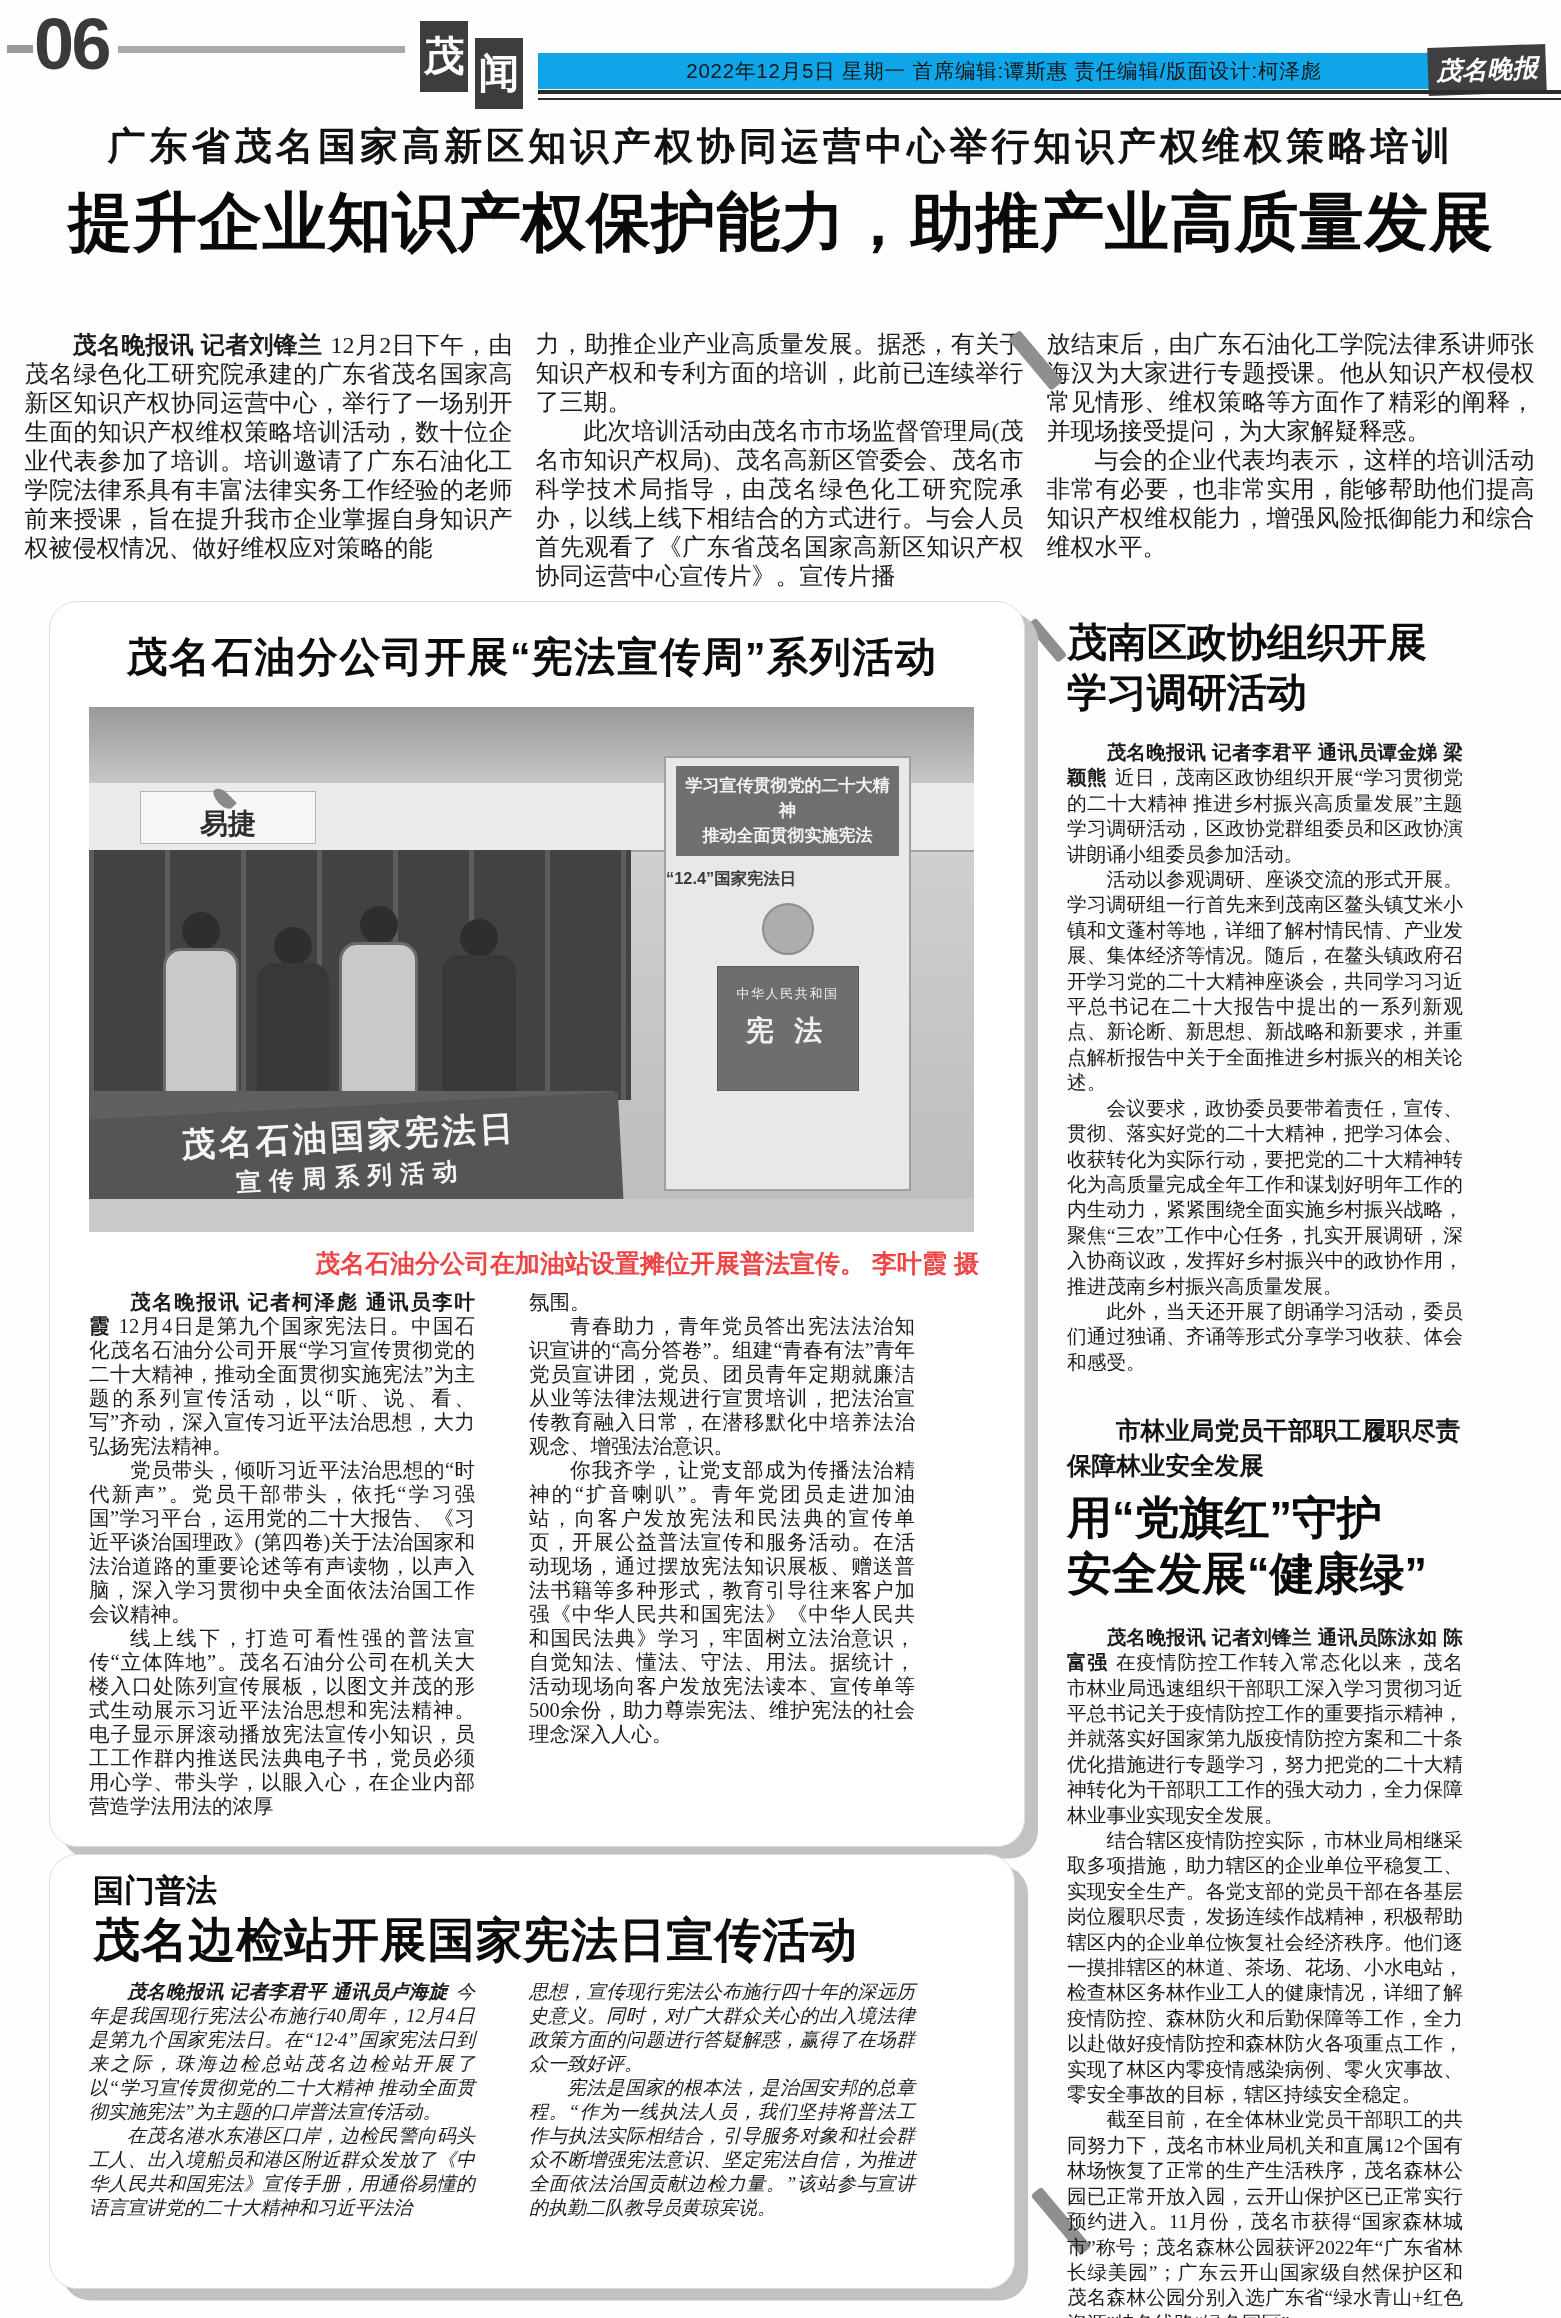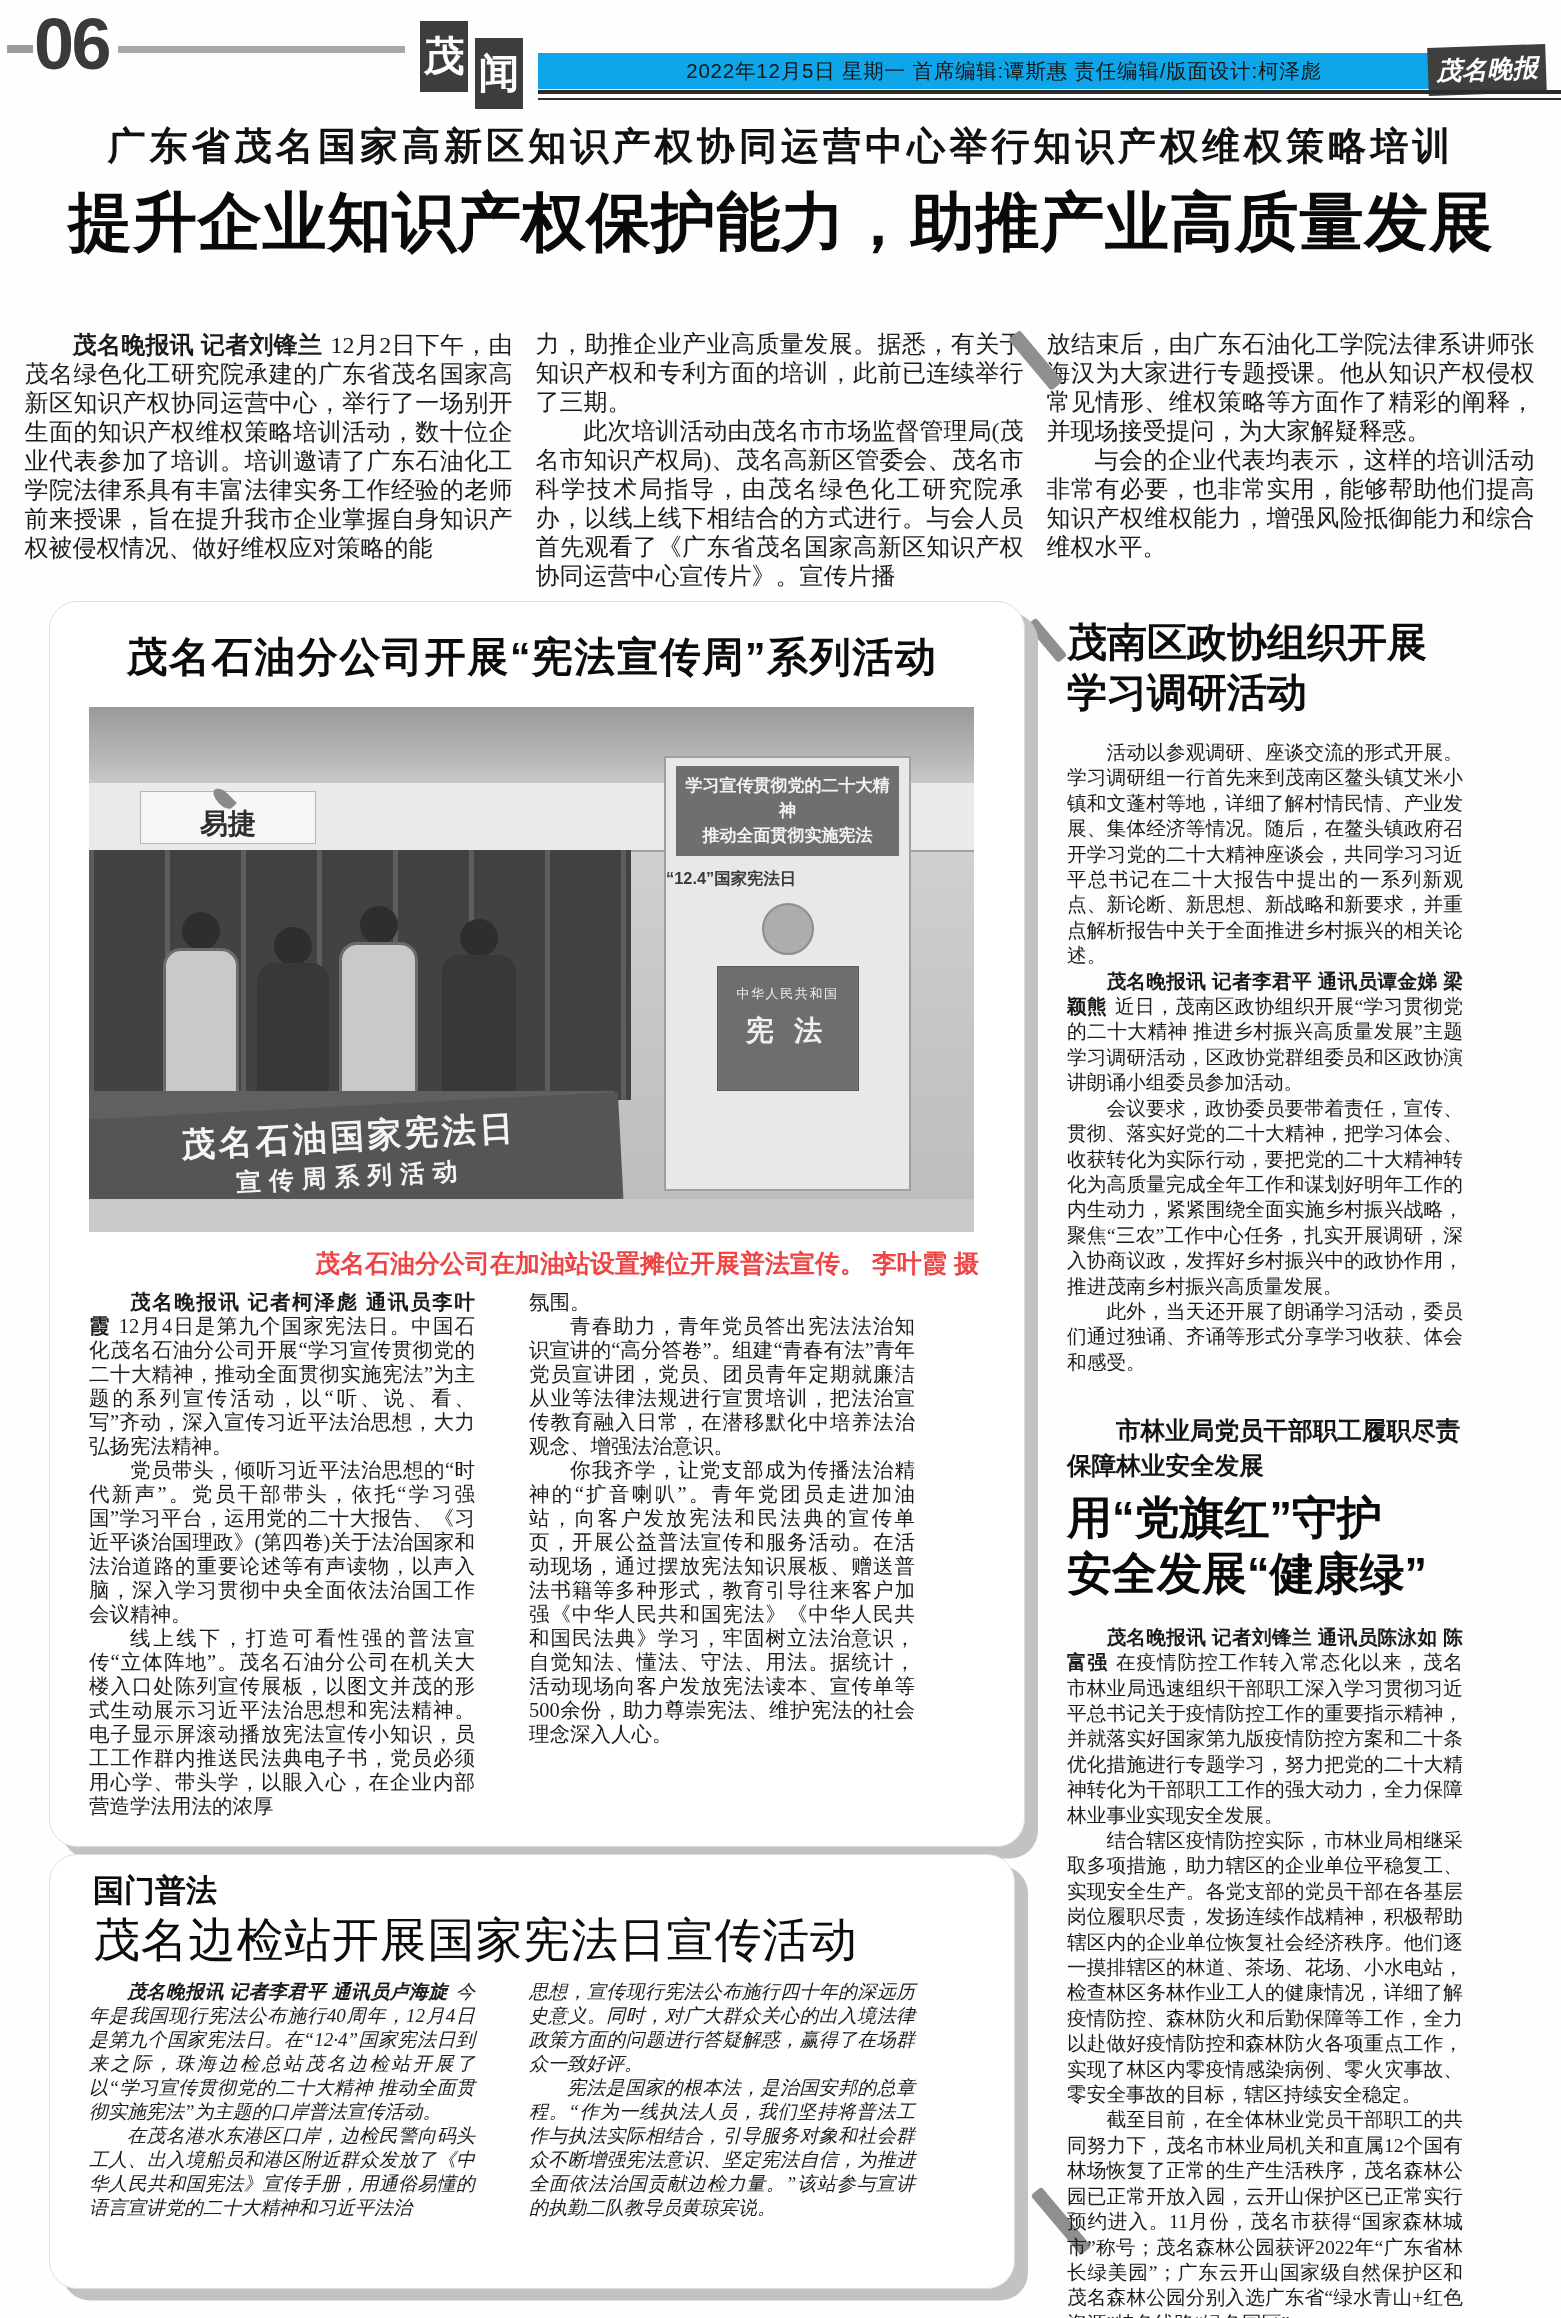--- a/index.html
+++ b/index.html
@@ -41,21 +41,21 @@
   .boxA{left:49px;top:601px;width:964px;height:1244px;padding-left:10px;}
   .boxA-head{left:0;top:28px;width:964px;text-align:center;
              font-family:"Liberation Sans",sans-serif;font-weight:900;font-size:41px;letter-spacing:1.6px;color:#0c0c0c;}
   .caption{right:45px;top:645px;font-family:"Liberation Sans",sans-serif;font-weight:700;font-size:25px;color:#ef4444;}
   .cols2{left:39px;top:688px;width:896px;display:flex;}
   .colN{width:386px;margin-right:54px;}
   .colN:last-child{margin-right:0;}
   .boxA .colN p{font-size:20.5px;line-height:24px;}
   .boxB{left:49px;top:1854px;width:964px;height:433px;}
   .boxB-kicker{left:43px;top:14.8px;font-family:"Liberation Sans",sans-serif;font-weight:900;font-size:31px;color:#0c0c0c;}
-  .boxB-head{left:43px;top:54px;font-family:"Liberation Sans",sans-serif;font-weight:400;font-size:47px;letter-spacing:0.8px;color:#0c0c0c;}
+  .boxB-head{left:43px;top:54px;font-family:"Liberation Sans",sans-serif;font-weight:700;font-size:47px;letter-spacing:0.8px;color:#0c0c0c;}
   .boxB .cols2{top:125px;}
   .boxB .colN p{font-size:19px;line-height:24px;font-style:italic;}
   
   .photo{left:39px;top:105px;width:885px;height:525px;overflow:hidden;
          background:linear-gradient(#d8d8d8 0%,#c3c3c3 70%,#bdbdbd 100%);}
   .ph-ceiling{left:0;top:0;width:885px;height:76px;background:linear-gradient(#999,#c7c7c7);}
   .ph-fascia{left:0;top:76px;width:885px;height:67px;background:#eaeaea;border-bottom:2.5px solid #a2a2a2;}
   .ph-sign{left:51px;top:84px;width:174px;height:51px;background:#f7f7f7;border:1.6px solid #b5b5b5;
            display:flex;align-items:center;justify-content:center;flex-direction:column;}
   .ph-flame{width:24.6px;height:24.6px;border-radius:50% 0 50% 50%;background:#8a8a8a;margin-right:9.8px;transform:rotate(45deg);}
@@ -216,22 +216,22 @@
       </div>
     </div>
   </div>
 
   <div class="abs rightcol">
     <h2 class="art1-head">
       <span>茂南区政协组织开展</span><br>
       <span>学习调研活动</span>
     </h2>
     <div class="rc-body">
+      <p class="start"><b class="byline">茂名晚报讯 记者李君平 通讯员谭金娣 梁颖熊</b><span>近日，茂南区政协组织开展“学习贯彻党的二十大精神 推进乡村振兴高质量发展”主题学习调研活动，区政协党群组委员和区政协演讲朗诵小组委员参加活动。</span></p>
       <p class="start">活动以参观调研、座谈交流的形式开展。学习调研组一行首先来到茂南区鳌头镇艾米小镇和文蓬村等地，详细了解村情民情、产业发展、集体经济等情况。随后，在鳌头镇政府召开学习党的二十大精神座谈会，共同学习习近平总书记在二十大报告中提出的一系列新观点、新论断、新思想、新战略和新要求，并重点解析报告中关于全面推进乡村振兴的相关论述。</p>
-      <p class="start"><b class="byline">茂名晚报讯 记者李君平 通讯员谭金娣 梁颖熊</b><span>近日，茂南区政协组织开展“学习贯彻党的二十大精神 推进乡村振兴高质量发展”主题学习调研活动，区政协党群组委员和区政协演讲朗诵小组委员参加活动。</span></p>
       <p class="start">会议要求，政协委员要带着责任，宣传、贯彻、落实好党的二十大精神，把学习体会、收获转化为实际行动，要把党的二十大精神转化为高质量完成全年工作和谋划好明年工作的内生动力，紧紧围绕全面实施乡村振兴战略，聚焦“三农”工作中心任务，扎实开展调研，深入协商议政，发挥好乡村振兴中的政协作用，推进茂南乡村振兴高质量发展。</p>
       <p class="start">此外，当天还开展了朗诵学习活动，委员们通过独诵、齐诵等形式分享学习收获、体会和感受。</p>
     </div>
 
     <div class="art2">
       <div class="art2-k1">市林业局党员干部职工履职尽责</div>
       <div class="art2-k2">保障林业安全发展</div>
       <div class="art2-head">
         <span>用“党旗红”守护</span><br>
         <span>安全发展“健康绿”</span>

